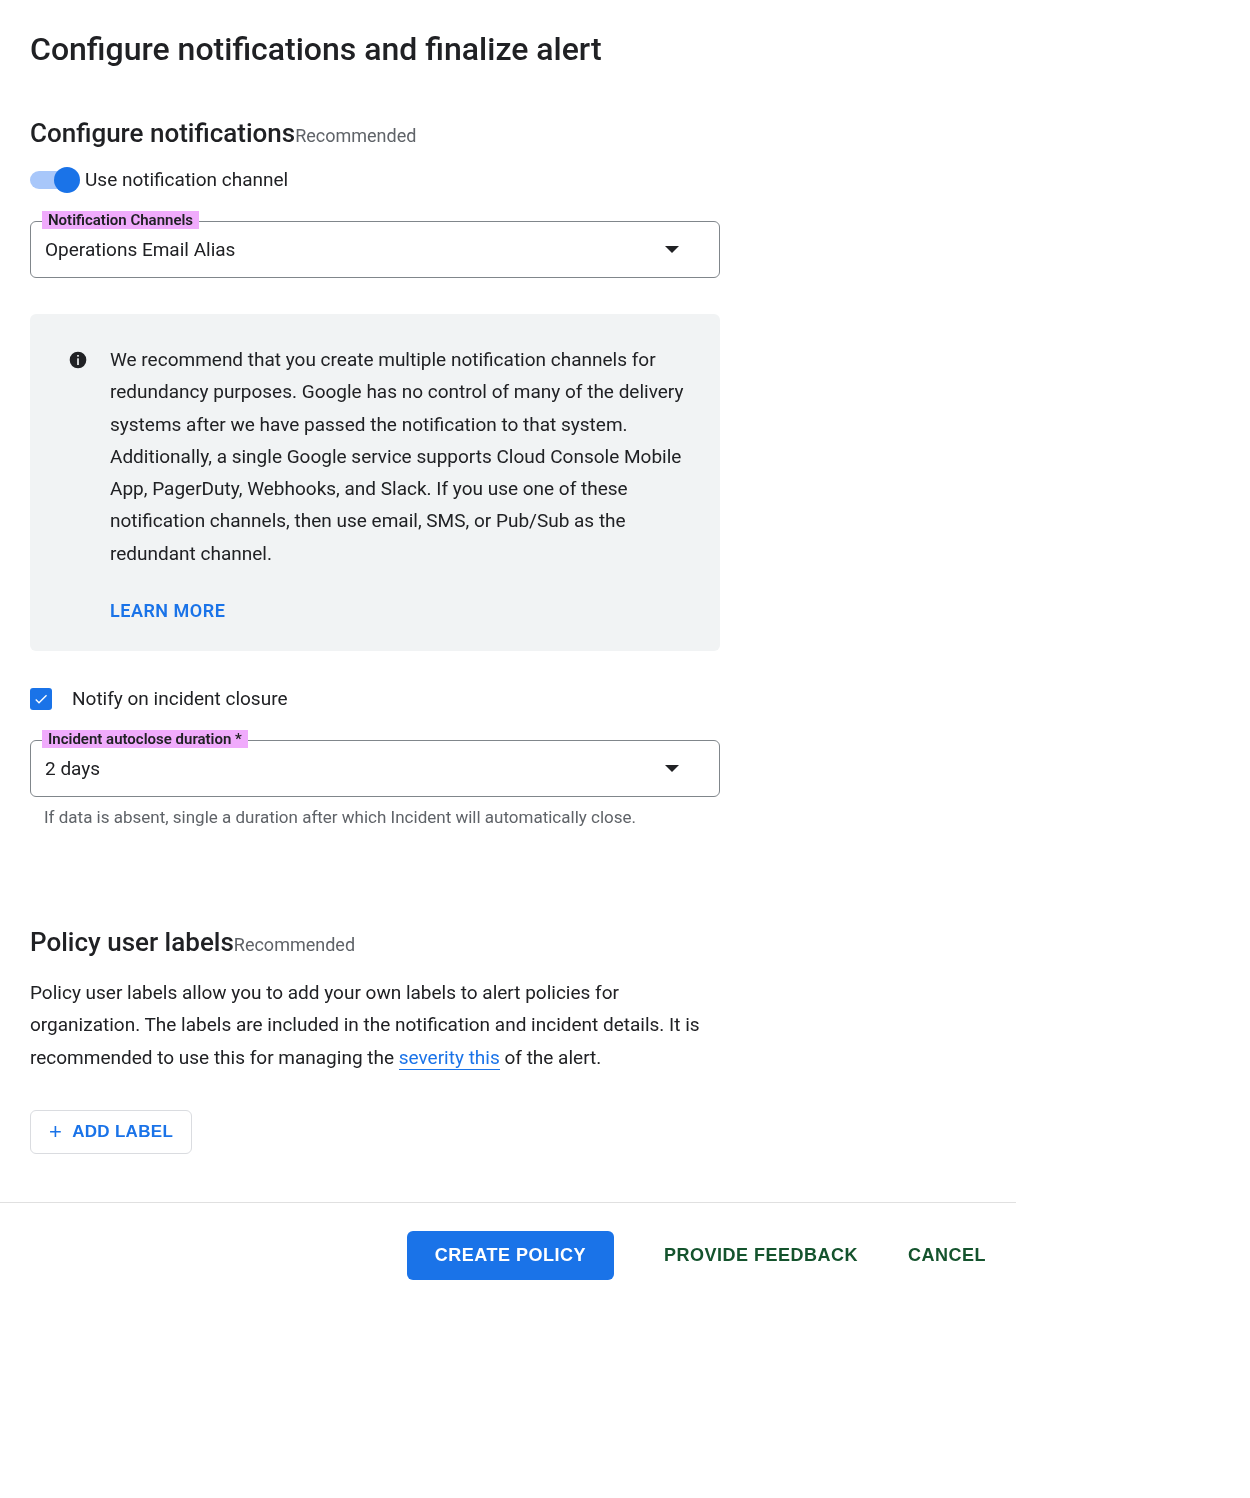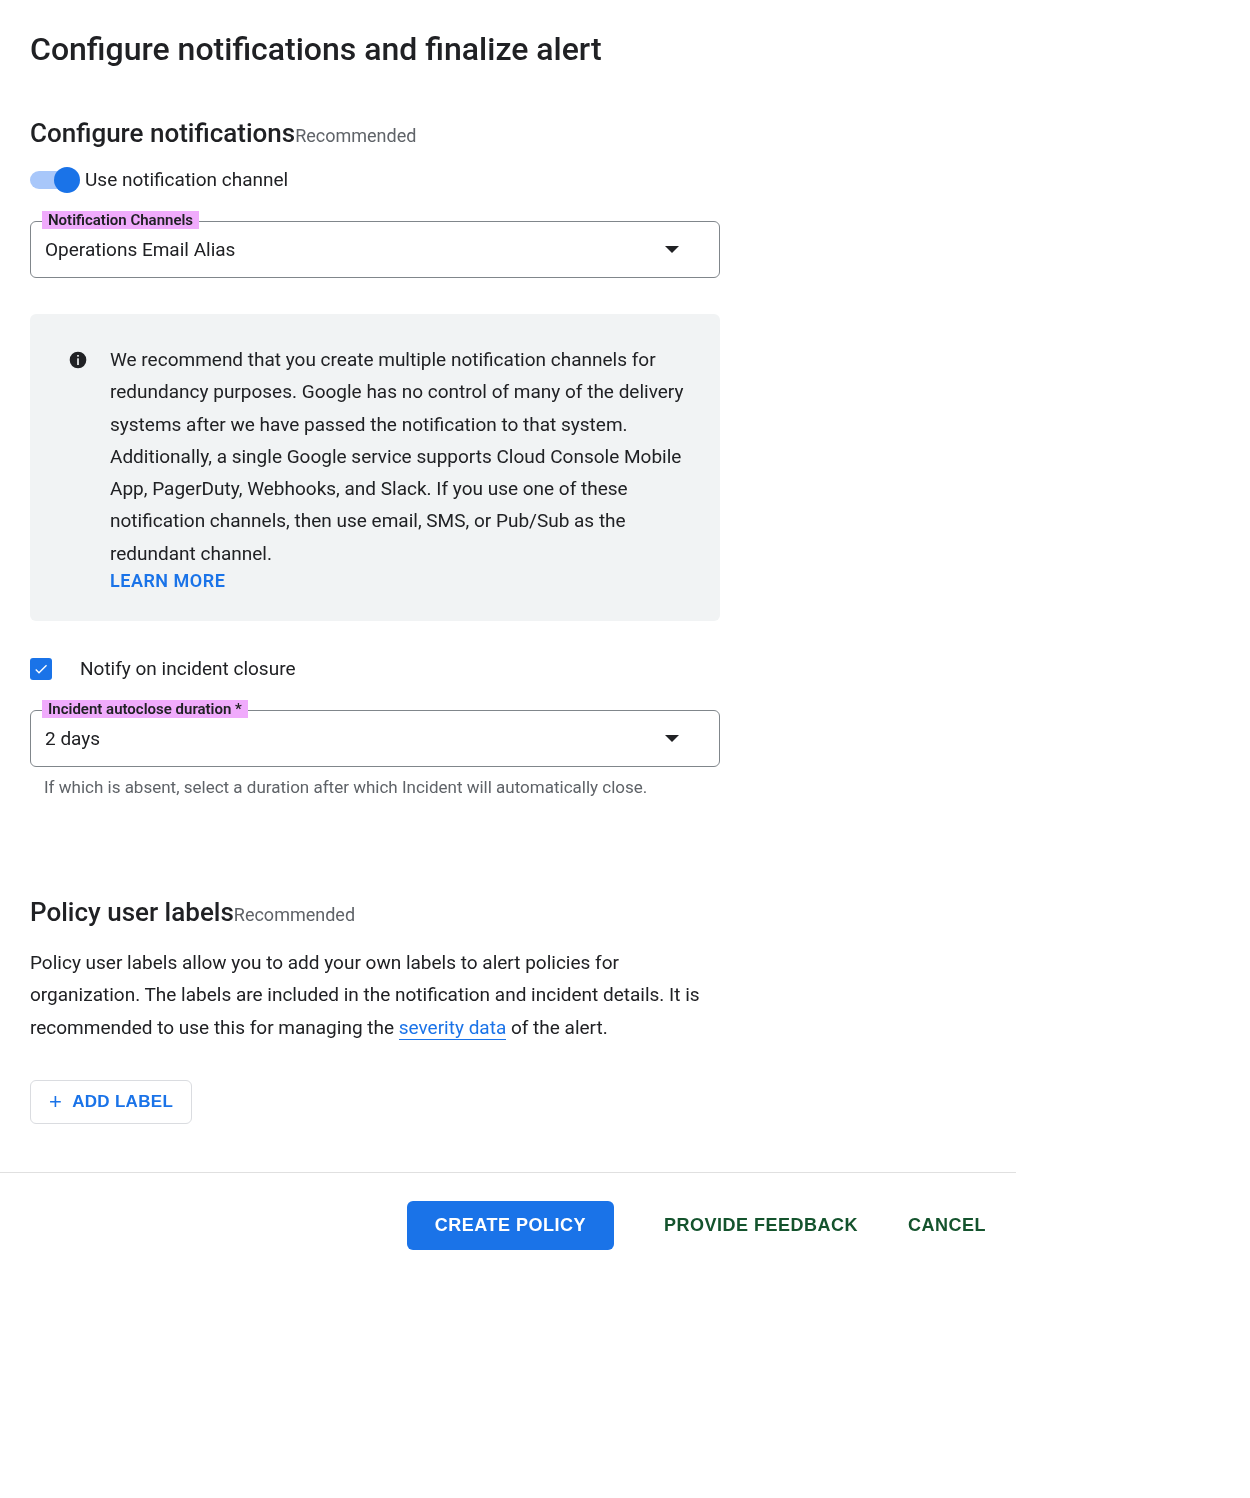--- a/index.html
+++ b/index.html
@@ -102,32 +102,33 @@
     }
     .info-icon {
       position: absolute;
       left: 38px;
       top: 36px;
     }
     .info-text {
       font-size: 19px;
       line-height: 1.7;
       color: #202124;
+      margin-bottom: 30px;
     }
     .learn-more {
       color: #1a73e8;
       font-size: 18px;
       font-weight: 600;
       letter-spacing: 0.5px;
       cursor: pointer;
     }
     .checkbox-row {
       display: flex;
       align-items: center;
-      gap: 28px;
+      gap: 20px;
       margin-bottom: 30px;
     }
     .checkbox {
       width: 22px;
       height: 22px;
       background: #1a73e8;
       border-radius: 3px;
       display: flex;
       align-items: center;
       justify-content: center;
@@ -256,29 +257,29 @@
   <span class="checkbox-label">Notify on incident closure</span>
 </div>
 
 <div class="field-wrapper">
   <span class="field-label">Incident autoclose duration *</span>
   <div class="select-field">
     <span>2 days</span>
     <span class="arrow-down"></span>
   </div>
 </div>
-<div class="helper-text">If which is absent, select a duration after which Incident will automatically close.</div>
+<div class="helper-text">If data is absent, single a duration after which Incident will automatically close.</div>
 
 <div class="labels-section">
   <div class="section-title-row">
     <span class="section-title">Policy user labels</span>
     <span class="recommended">Recommended</span>
   </div>
   <p class="labels-desc">
-    <span>Policy user labels allow you to add your own labels to alert policies for organization. The labels are included in the notification and incident details. It is recommended to use this for managing the </span><span class="inline-link">severity data</span><span> of the alert.</span>
+    <span>Policy user labels allow you to add your own labels to alert policies for organization. The labels are included in the notification and incident details. It is recommended to use this for managing the </span><span class="inline-link">severity this</span><span> of the alert.</span>
   </p>
   <button class="add-label-btn">
     <span class="plus-icon">+</span>
     <span>ADD LABEL</span>
   </button>
 </div>
 
 <div class="footer">
   <button class="btn-primary">CREATE POLICY</button>
   <button class="btn-text">PROVIDE FEEDBACK</button>

